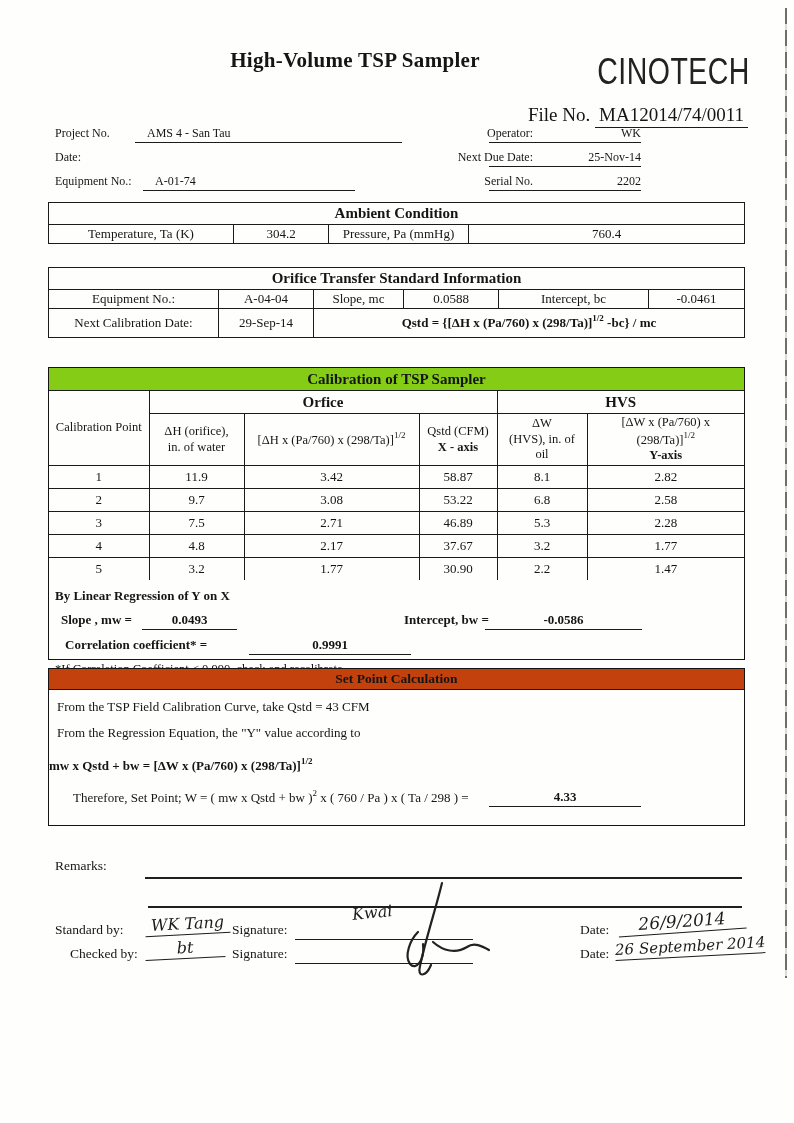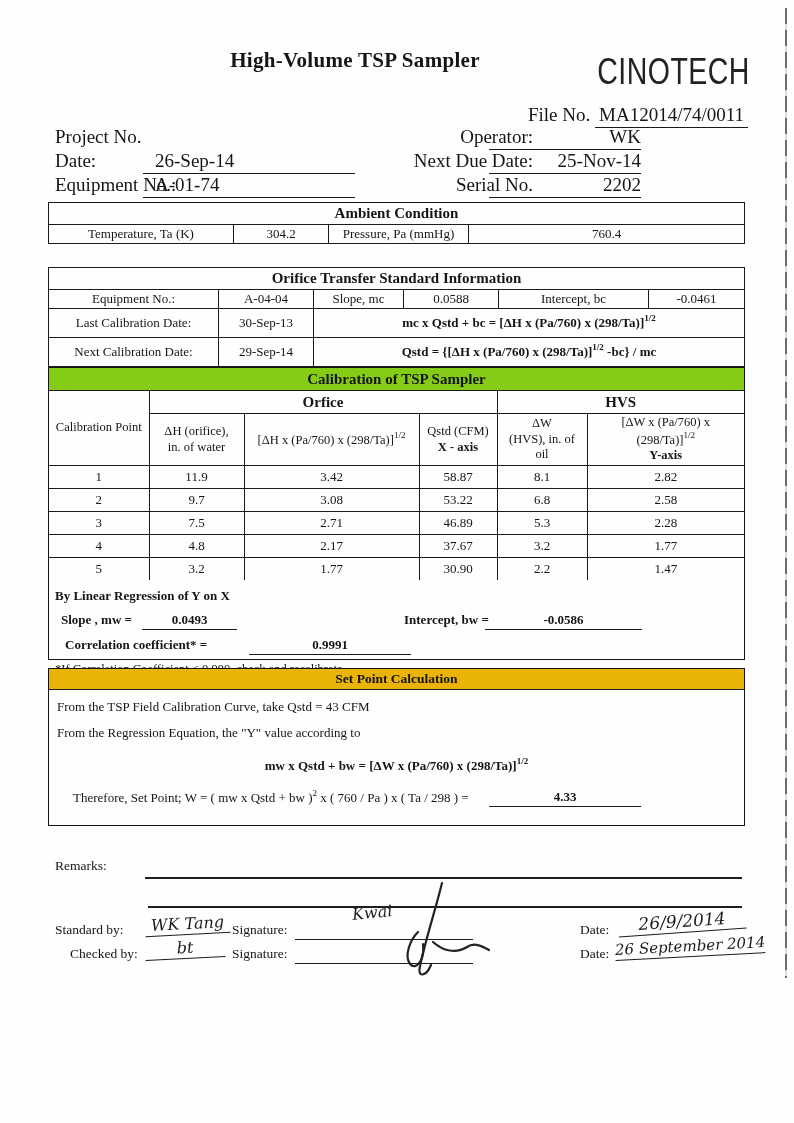--- a/index.html
+++ b/index.html
@@ -13,21 +13,21 @@
     font-size:21px;font-weight:bold;letter-spacing:.3px;}
   .doc-sub{position:absolute;top:76px;left:120px;width:470px;text-align:center;
     font-size:15px;font-weight:bold;}
   .logo{position:absolute;top:50px;right:44px;font-family:"Liberation Sans",sans-serif;
     font-size:31px;font-weight:400;letter-spacing:.5px;transform:scaleY(1.22) scaleX(.92);
     transform-origin:top right;color:#222;}
   .fileno{position:absolute;top:104px;right:46px;font-size:19px;}
   .fileno .val{display:inline-block;min-width:132px;border-bottom:1.6px solid #1a1a1a;
     padding:0 4px 1px 4px;}
   
-  .info{position:absolute;top:124px;left:55px;width:692px;font-size:19px;}
+  .info{position:absolute;top:124px;left:55px;width:692px;font-size:12px;}
   .info-row{position:relative;height:24px;}
   .lab-l{position:absolute;left:0;top:2px;}
   .fill{display:inline-block;border-bottom:1.8px solid #1c1c1c;padding-bottom:1px;}
   .fill-l{position:absolute;left:80px;top:2px;width:255px;padding-left:12px;}
   .fill-l2{left:88px;width:200px;}
   .lab-r{position:absolute;left:330px;top:2px;width:148px;text-align:right;}
   .fill-r{position:absolute;left:434px;top:2px;width:152px;text-align:right;}
   
   table.sheet{position:absolute;left:48px;border-collapse:collapse;table-layout:fixed;
     width:697px;font-size:13px;}
@@ -48,25 +48,25 @@
   .reg .slope-l{position:absolute;left:12px;top:32px;font-weight:bold;}
   .reg .slope-v{position:absolute;left:93px;top:32px;width:95px;text-align:center;font-weight:bold;}
   .reg .int-l{position:absolute;left:355px;top:32px;font-weight:bold;}
   .reg .int-v{position:absolute;left:436px;top:32px;width:157px;text-align:center;font-weight:bold;}
   .reg .corr-l{position:absolute;left:16px;top:57px;font-weight:bold;}
   .reg .corr-v{position:absolute;left:200px;top:57px;width:162px;text-align:center;font-weight:bold;}
   .reg .foot{position:absolute;left:6px;top:82px;font-size:12.5px;}
   
   .spbox{position:absolute;top:668px;left:48px;width:697px;height:158px;
     border:1.8px solid #141414;box-sizing:border-box;font-size:13px;}
-  .spbox .sphead{height:21px;border-bottom:1.4px solid #1b1b1b;background:#eab308;
+  .spbox .sphead{height:21px;border-bottom:1.4px solid #1b1b1b;background:#c2410c;
     text-align:center;font-weight:bold;font-size:13.5px;padding-top:2px;box-sizing:border-box;}
   .spbox .l1{position:absolute;left:8px;top:30px;}
   .spbox .l2{position:absolute;left:8px;top:56px;}
-  .spbox .fml{position:absolute;left:0;top:88px;width:100%;text-align:center;font-weight:bold;}
+  .spbox .fml{position:absolute;left:0;top:88px;width:100%;text-align:left;font-weight:bold;}
   .spbox .thr{position:absolute;left:24px;top:120px;}
   .spbox .res{position:absolute;left:440px;top:120px;width:152px;text-align:center;font-weight:bold;}
   
   .remarks-lab{position:absolute;top:858px;left:55px;font-size:13.5px;}
   .rline1{position:absolute;top:860px;left:145px;width:597px;border-bottom:2px solid #1f1f1f;height:17px;}
   .rline2{position:absolute;top:889px;left:148px;width:594px;border-bottom:2px solid #1f1f1f;height:17px;}
   .so{position:absolute;font-size:13.5px;}
   .hand{font-family:"DejaVu Serif",serif;font-style:italic;color:#1c1c1c;}
   .sig-svg{position:absolute;pointer-events:none;}
 </style>
@@ -79,26 +79,26 @@
   <div class="doc-title">High-Volume TSP Sampler</div>
   <div class="logo">CINOTECH</div>
   <div class="fileno">
     <span>File No.</span>
     <span class="val">MA12014/74/0011</span>
   </div>
 
   <div class="info">
     <div class="info-row">
       <span class="lab-l">Project No.</span>
+      <span class="fill fill-l">AMS 4 - San Tau</span>
       <span class="lab-r">Operator:</span>
       <span class="fill fill-r">WK</span>
     </div>
     <div class="info-row">
       <span class="lab-l">Date:</span>
-      <span class="fill fill-l fill-l2">26-Sep-14</span>
       <span class="lab-r">Next Due Date:</span>
       <span class="fill fill-r">25-Nov-14</span>
     </div>
     <div class="info-row">
       <span class="lab-l">Equipment No.:</span>
       <span class="fill fill-l fill-l2">A-01-74</span>
       <span class="lab-r">Serial No.</span>
       <span class="fill fill-r">2202</span>
     </div>
   </div>
@@ -138,27 +138,20 @@
         </tr>
     <tr>
       <td>Equipment No.:</td>
       <td>A-04-04</td>
       <td>Slope, mc</td>
       <td>0.0588</td>
       <td>Intercept, bc</td>
       <td>-0.0461</td>
     </tr>
     <tr style="height:29px;">
-      <td>Last Calibration Date:</td>
-      <td>30-Sep-13</td>
-      <td colspan="4" class="frm">
-        <span>mc x Qstd + bc = [ΔH x (Pa/760) x (298/Ta)]</span><sup>1/2</sup>
-      </td>
-    </tr>
-    <tr style="height:29px;">
       <td>Next Calibration Date:</td>
       <td>29-Sep-14</td>
       <td colspan="4" class="frm">
         <span>Qstd = {[ΔH x (Pa/760) x (298/Ta)]</span><sup>1/2</sup><span> -bc} / mc</span>
       </td>
     </tr>
   </tbody>
     </table>
 
   <div class="calbox">

